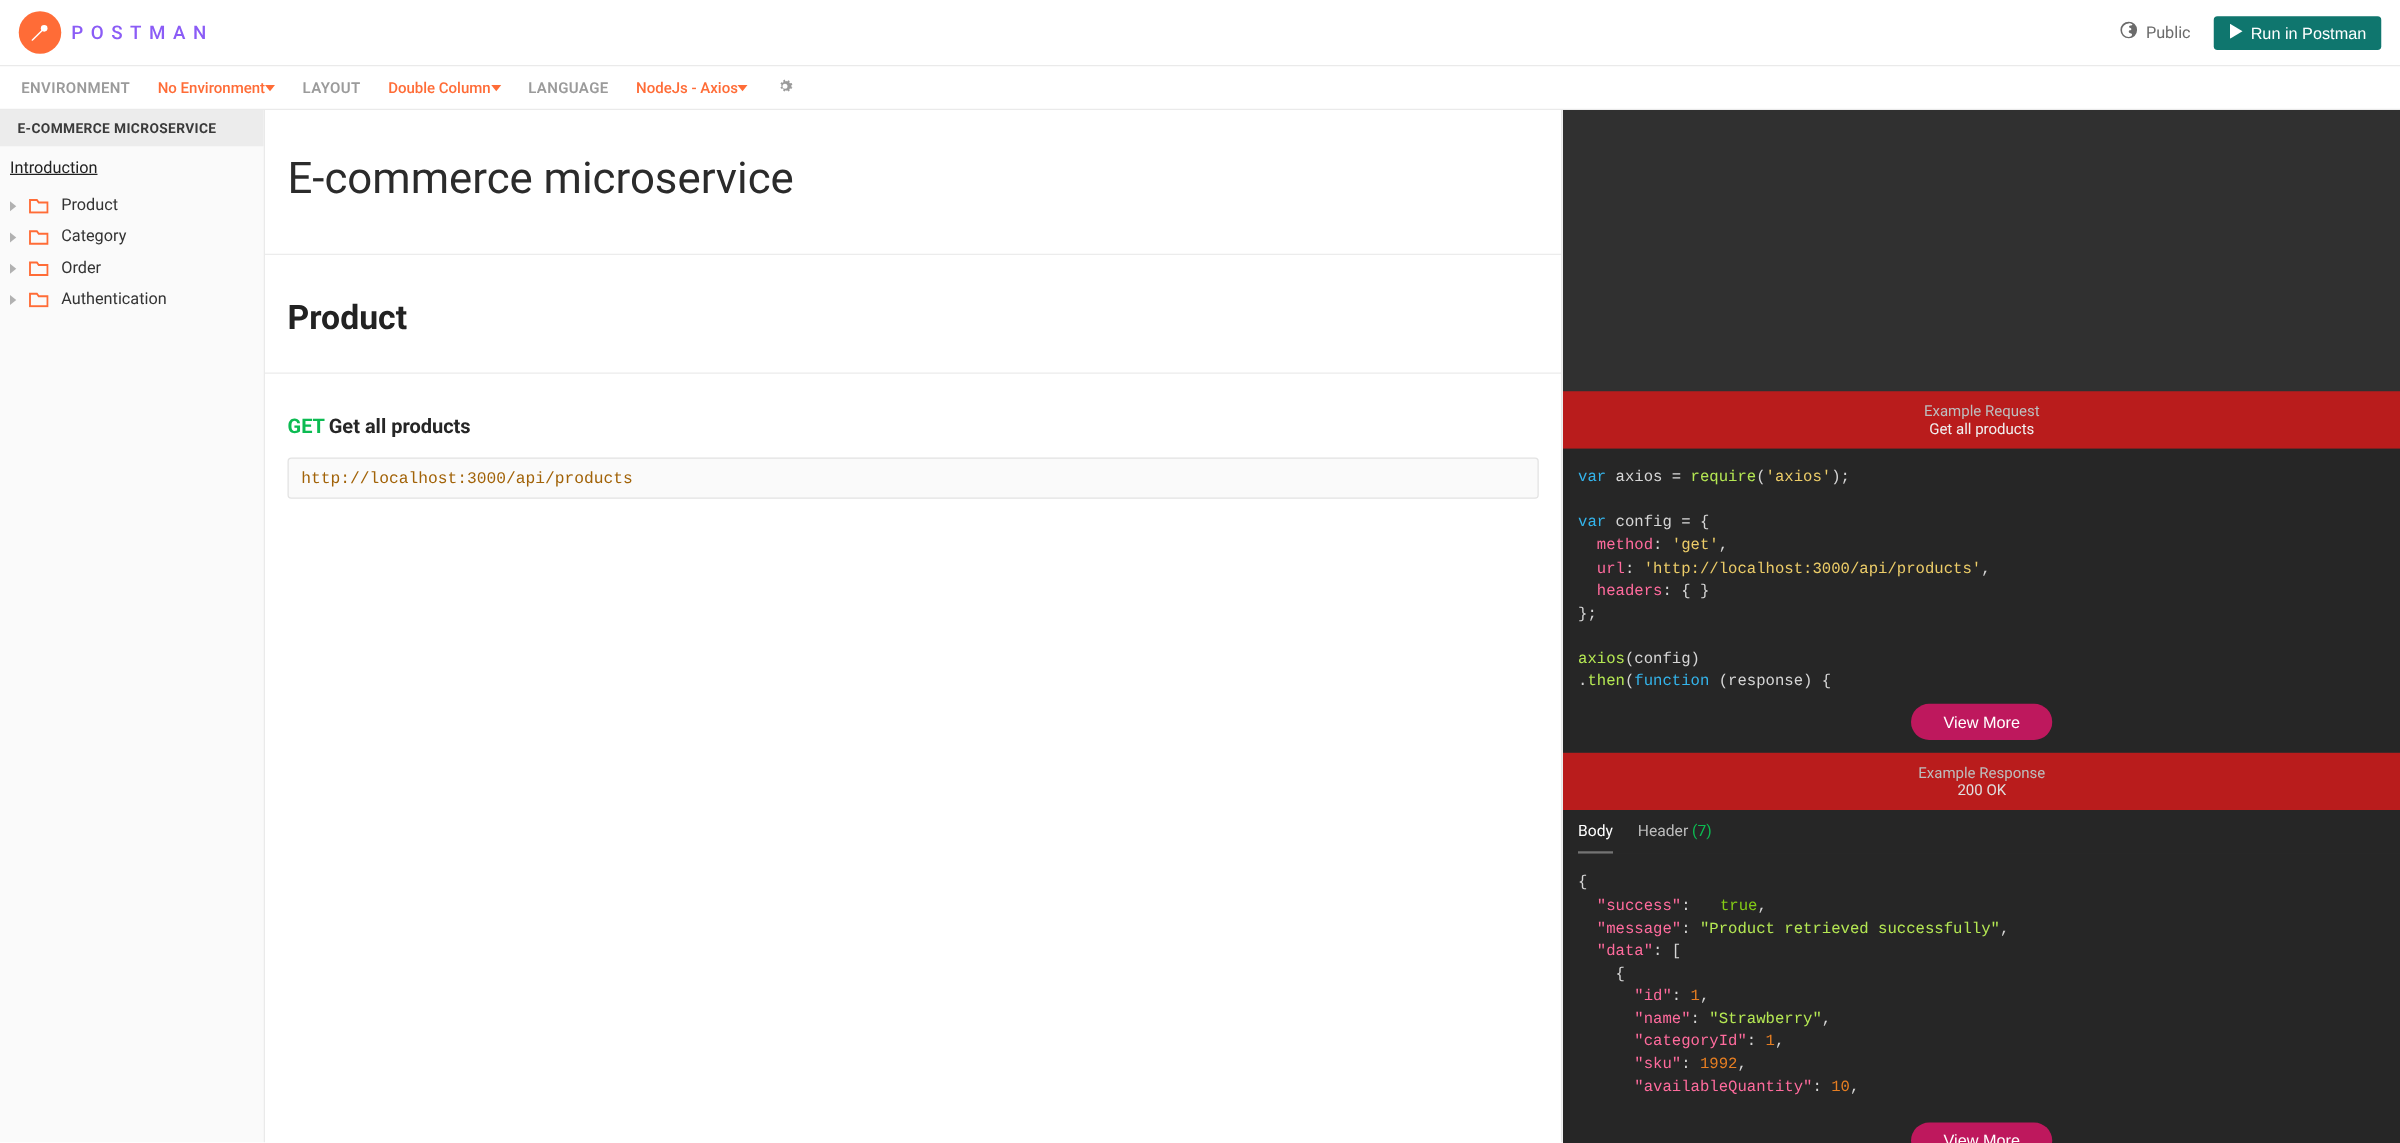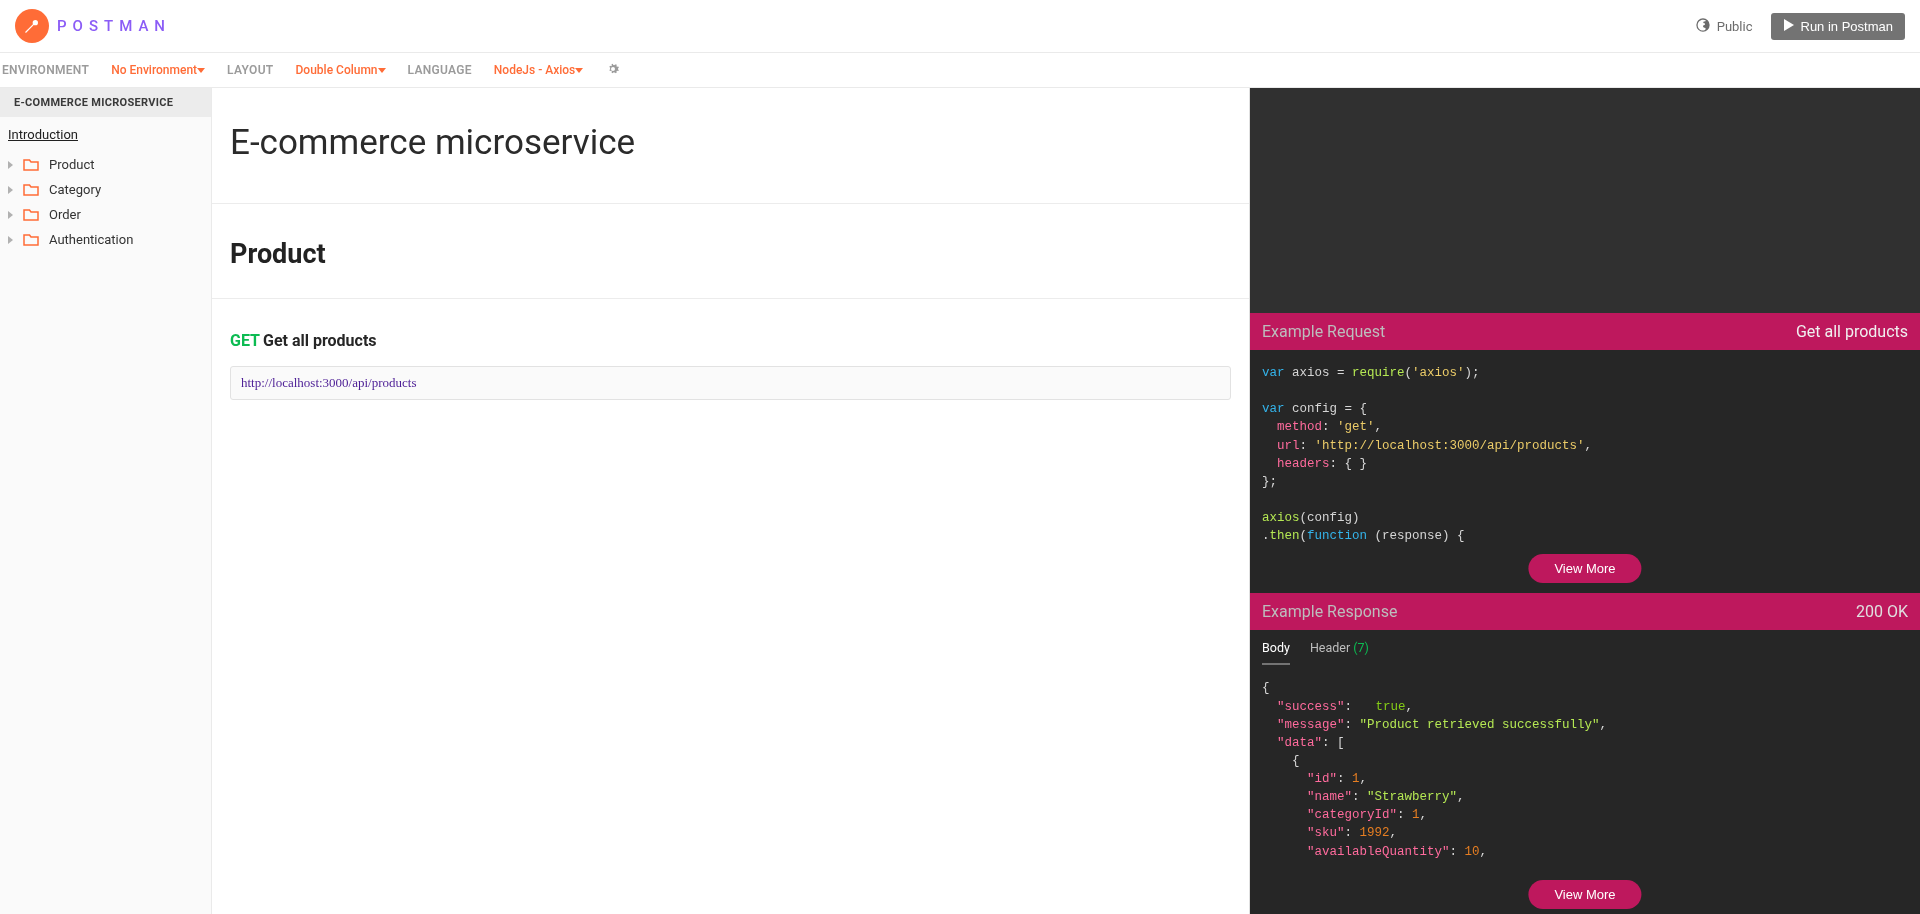--- a/index.html
+++ b/index.html
@@ -7,25 +7,25 @@
   
   
   .topbar { display:flex; align-items:center; justify-content:space-between; padding: 8px 15px; border-bottom: 1px solid #eaeaea; height:53px; }
   .topbar-left { display:flex; align-items:center; }
   .logo { display:flex; align-items:center; gap:8px; color:#8b5cf6; font-weight:500; letter-spacing:6px; font-size:15px; }
   .logo-circle { width:34px; height:34px; border-radius:50%; background:#ff6c37; display:flex; align-items:center; justify-content:center; }
   .logo-circle svg { width:20px; height:20px; }
   .topbar-right { display:flex; align-items:center; gap:18px; }
   .globe { display:flex; align-items:center; gap:6px; color:#6b6b6b; font-size:13px; }
   .globe svg { width:16px; height:16px; fill:#6b6b6b; }
-  .run-btn { background:#737373; color:#fff; border:none; border-radius:3px; padding:6px 12px; font-size:13px; display:flex; align-items:center; gap:6px; cursor:pointer; }
+  .run-btn { background:#0f766e; color:#fff; border:none; border-radius:3px; padding:6px 12px; font-size:13px; display:flex; align-items:center; gap:6px; cursor:pointer; }
   .run-btn svg { width:12px; height:12px; fill:#fff; }
   
   
-  .configbar { display:flex; align-items:center; padding:8px 2px; border-bottom:1px solid #eaeaea; height:35px; gap:22px; font-size:12px; }
+  .configbar { display:flex; align-items:center; padding:8px 17px; border-bottom:1px solid #eaeaea; height:35px; gap:22px; font-size:12px; }
   .cfg-label { color:#9b9b9b; font-weight:600; letter-spacing:0.3px; }
   .cfg-val { color:#ff6c37; font-weight:500; display:flex; align-items:center; gap:0; cursor:pointer; }
   .caret-down { width:0; height:0; border-left:4px solid transparent; border-right:4px solid transparent; border-top:5px solid #ff6c37; display:inline-block; }
   .gear { color:#9b9b9b; cursor:pointer; }
   .gear svg { width:16px; height:16px; fill:#9b9b9b; }
   
   
   .columns { display:flex; height: calc(100vh - 88px); }
   
   
@@ -40,26 +40,26 @@
   
   .middle { flex:1; overflow-y:auto; background:#fff; border-right:1px solid #e0e0e0; }
   .mid-header { padding:34px 18px 40px; border-bottom:1px solid #ececec; }
   .mid-header h1 { font-size:35px; font-weight:400; color:#2b2b2b; }
   .mid-section { padding:34px 18px 28px; border-bottom:1px solid #ececec; }
   .mid-section h2 { font-size:27px; font-weight:700; color:#222; }
   .mid-req { padding:32px 18px 20px; }
   .req-head { display:flex; align-items:center; gap:3px; margin-bottom:16px; }
   .method-get { color:#0cbb52; font-weight:700; font-size:16px; }
   .req-name { font-weight:700; font-size:16px; color:#262626; }
-  .url-box { border:1px solid #e2e2e2; border-radius:3px; padding:8px 10px; background:#fafafa; font-size:13px; color:#4c1d95; font-family:Liberation Serif, serif; }
+  .url-box { border:1px solid #e2e2e2; border-radius:3px; padding:8px 10px; background:#fafafa; font-size:13px; color:#a16207; font-family:Liberation Mono, monospace; }
   
   
   .rightpane { width:670px; min-width:670px; background:#303030; color:#d0d0d0; overflow-y:auto; font-size:13px; position:relative; }
   .rp-blank { height:225px; background:#303030; }
-  .rp-bar { background:#be185d; padding:9px 12px; display:flex; justify-content:space-between; align-items:center; font-size:16px; }
+  .rp-bar { background:#b91c1c; padding:9px 12px; display:flex; justify-content:space-between; align-items:center; font-size:12px;flex-direction:column; }
   .rp-bar-left { color:#bdbdbd; }
   .rp-bar-right { color:#f0f0f0; }
   .code { background:#262626; padding:14px 12px 30px; font-family:"SFMono-Regular",Consolas,"Liberation Mono",Menlo,monospace; font-size:12.5px; line-height:1.45; position:relative; white-space:pre; overflow:hidden; }
   .kw { color:#34b4eb; }
   .fn { color:#b5e853; }
   .str { color:#eccc68; }
   .key { color:#ff6b9d; }
   .num { color:#e67e22; }
   .bool { color:#84cc16;margin-left:16px; }
   .pln { color:#d6d6d6; }

